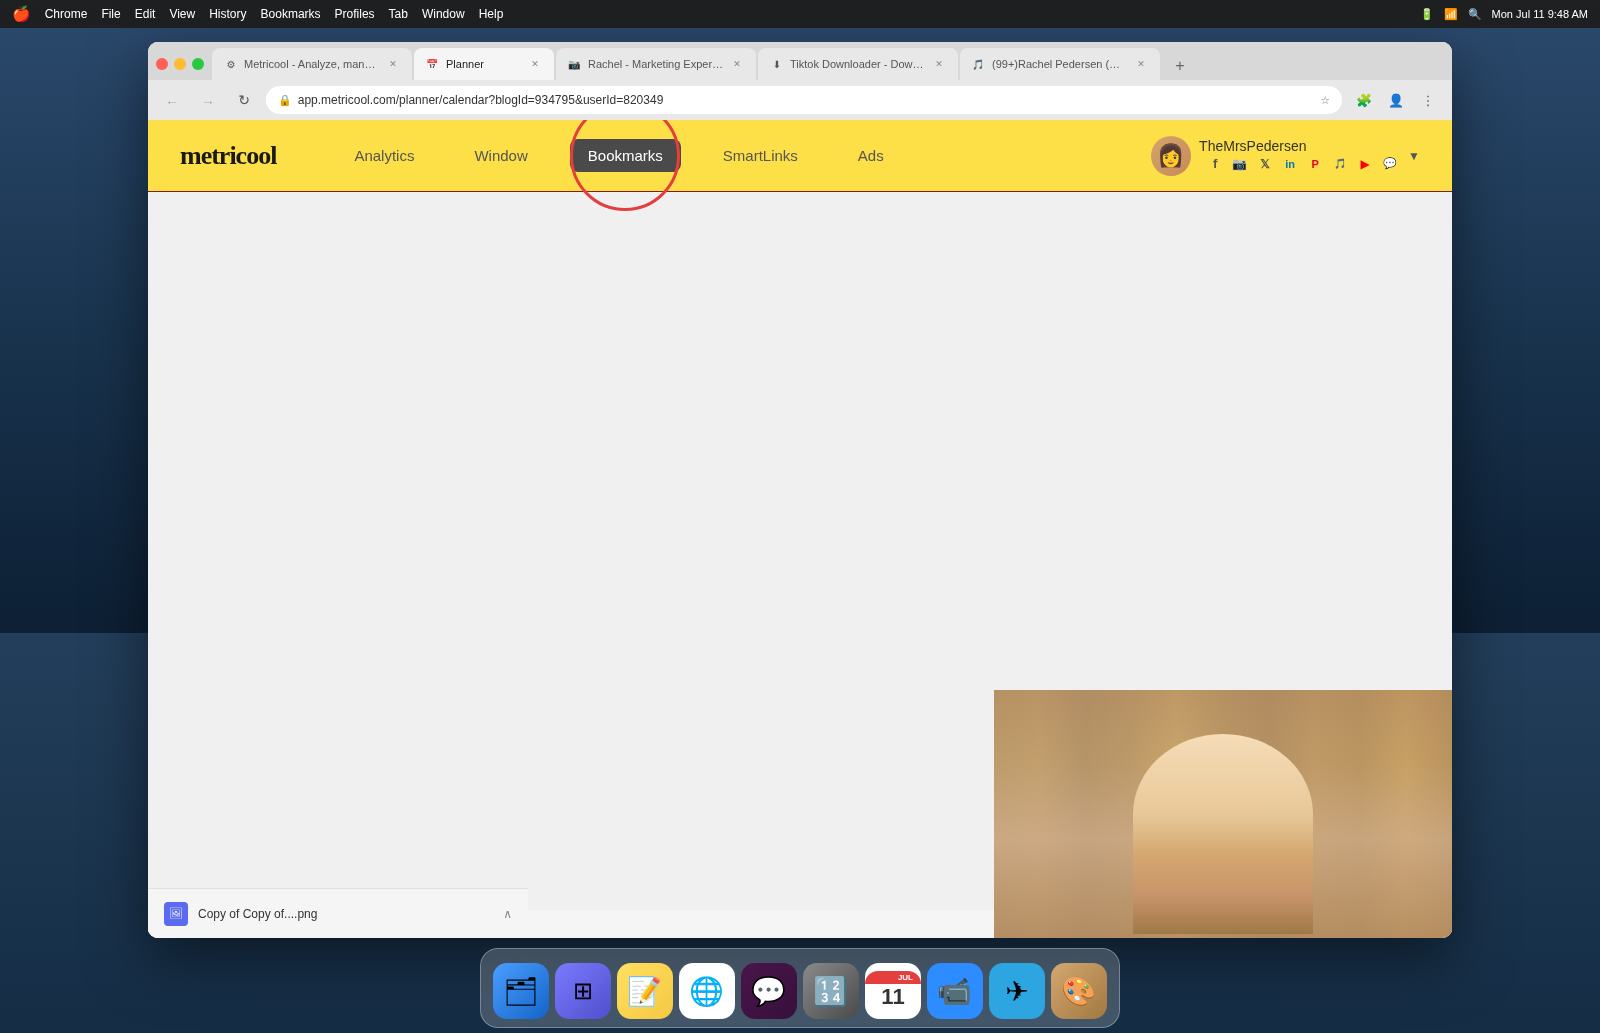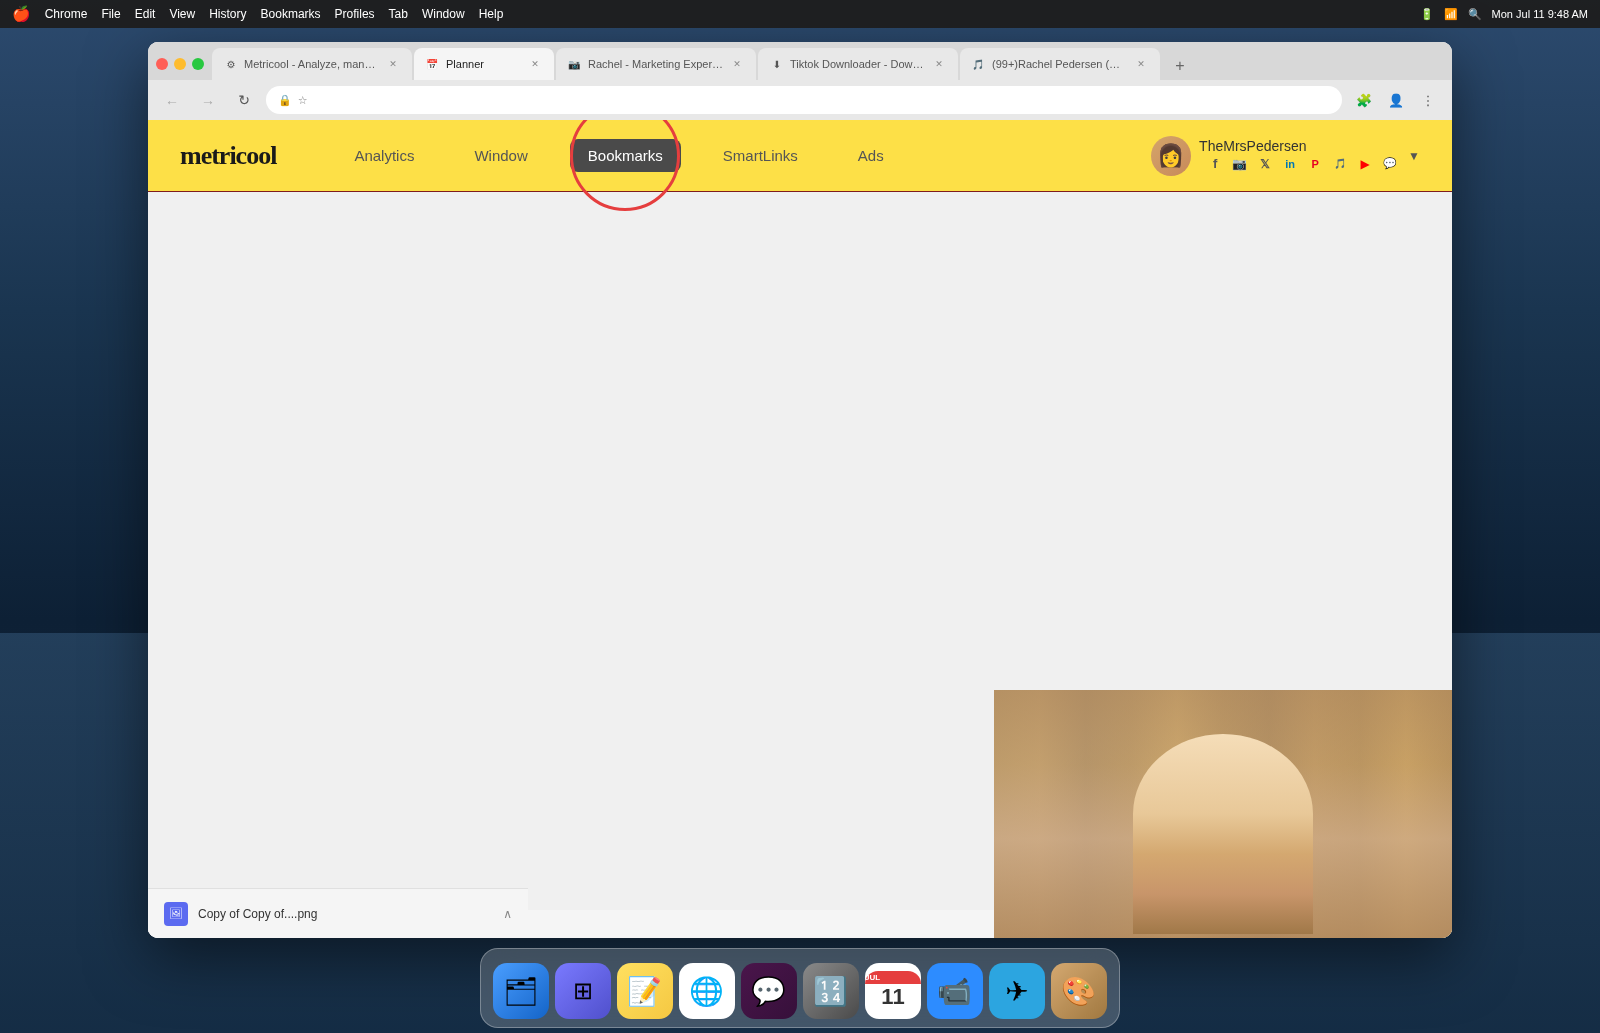--- a/index.html
+++ b/index.html
@@ -536,20 +536,21 @@
         <div class="tab-add">+</div>
       </div>
     </div>
 
     <div class="address-bar-row">
       <button class="nav-btn disabled">←</button>
       <button class="nav-btn disabled">→</button>
       <button class="nav-btn">↻</button>
       <div class="address-bar">
         <span style="font-size:11px; color:#888;">🔒</span>
+        <span class="address-bar-url">app.metricool.com/planner/calendar?blogId=934795&amp;userId=820349</span>
         <div class="address-bar-icons">
           <span>☆</span>
         </div>
       </div>
       <div class="toolbar-right">
         <button class="toolbar-btn">🧩</button>
         <button class="toolbar-btn">👤</button>
         <button class="toolbar-btn">⋮</button>
       </div>
     </div>
@@ -637,21 +638,21 @@
   <div class="dock-item chrome" title="Chrome">
     <span>🌐</span>
   </div>
   <div class="dock-item slack" title="Slack">
     <span>💬</span>
   </div>
   <div class="dock-item calculator" title="Calculator">
     <span>🔢</span>
   </div>
   <div class="dock-item calendar" title="Calendar" style="background:white; display:flex; flex-direction:column; align-items:center; justify-content:center; font-size:10px; color:#e53e3e; font-weight:bold;">
-    <span style="background:#e53e3e; color:white; width:100%; text-align:left; font-size:8px; border-radius:14px 14px 0 0; padding:2px 0;">JUL</span>
+    <span style="background:#e53e3e; color:white; width:100%; text-align:right; font-size:8px; border-radius:14px 14px 0 0; padding:2px 8px;">JUL</span>
     <span style="font-size:22px; color:#333; line-height:1.2;">11</span>
   </div>
   <div class="dock-item zoom" title="Zoom">
     <span>📹</span>
   </div>
   <div class="dock-item telegram" title="Telegram">
     <span>✈</span>
   </div>
   <div class="dock-item facetime" title="FaceTime" style="background: linear-gradient(135deg, #d4a870 0%, #a07840 100%);">
     <span>🎨</span>

